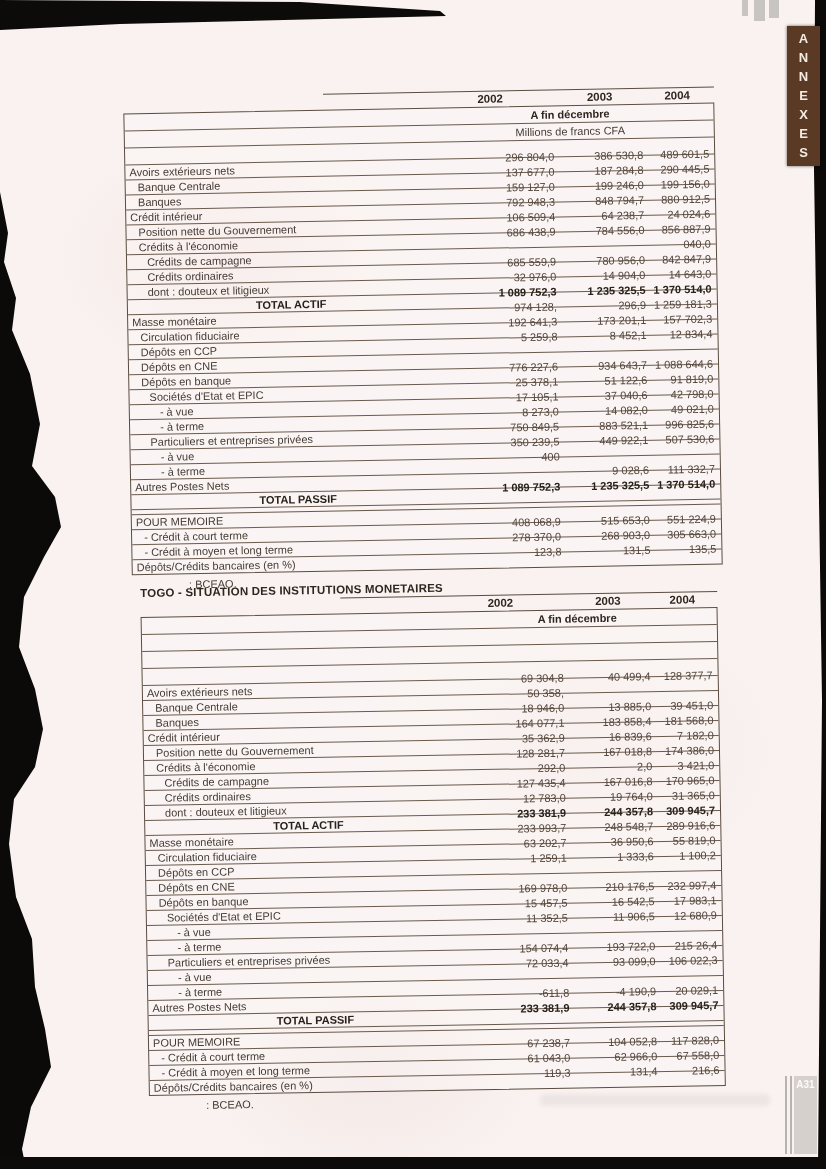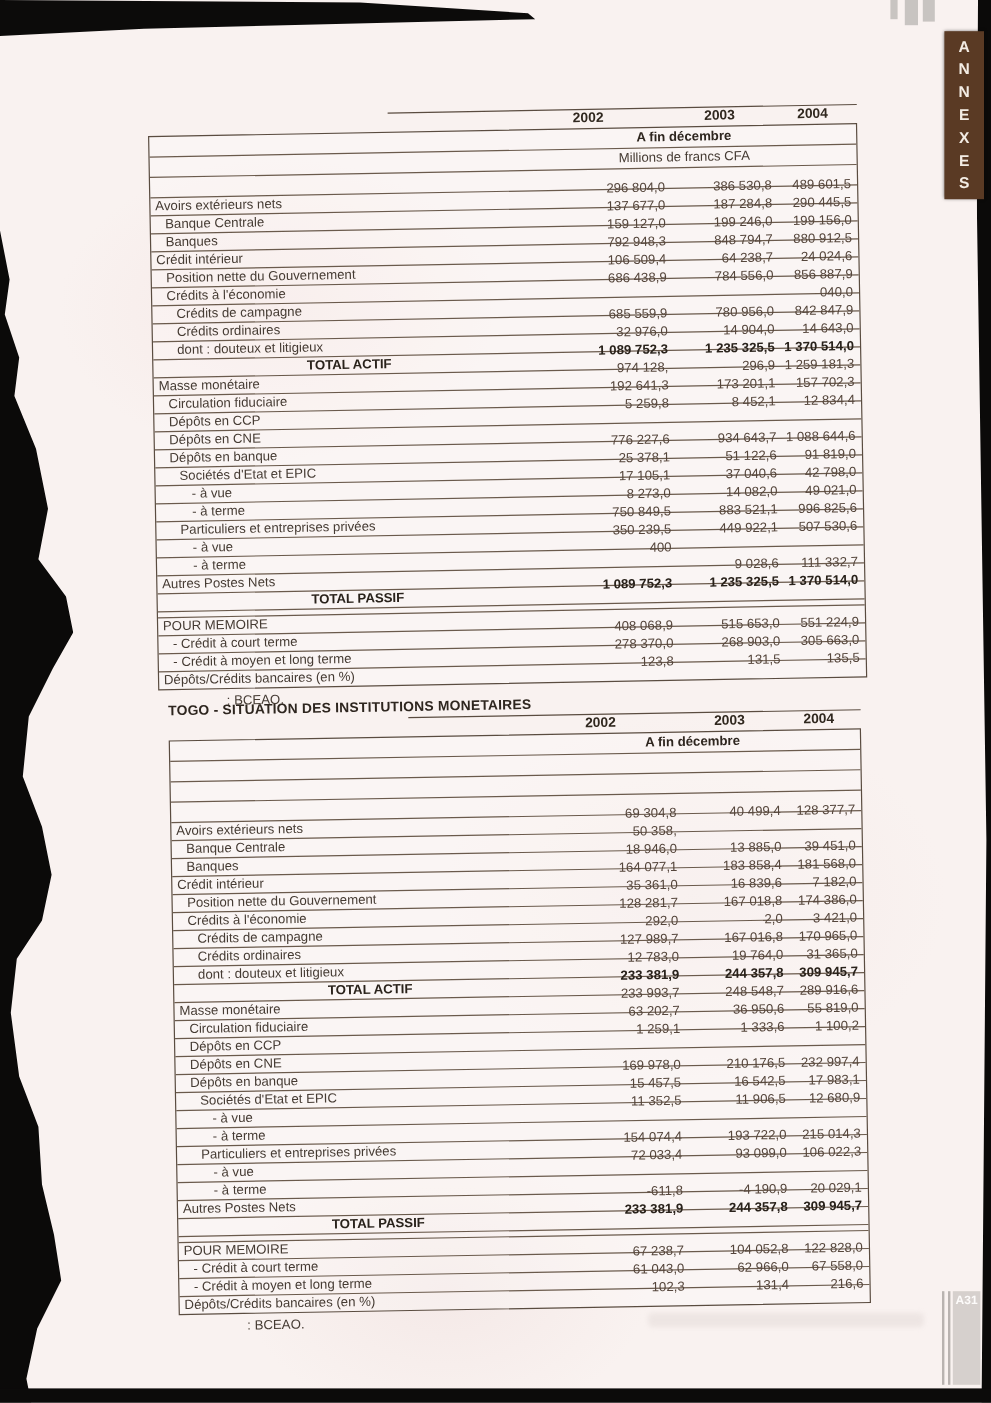--- a/index.html
+++ b/index.html
@@ -309,39 +309,39 @@
           <div class="v" style="flex: 0 0 62px;"><span>39 451,0</span></div>
         </div>
         <div class="row">
           <div class="lbl" style="padding-left: 4px;">Crédit intérieur</div>
           <div class="v" style="flex: 0 0 128px;"><span>164 077,1</span></div>
           <div class="v" style="flex: 0 0 87px;"><span>183 858,4</span></div>
           <div class="v" style="flex: 0 0 62px;"><span>181 568,0</span></div>
         </div>
         <div class="row">
           <div class="lbl" style="padding-left: 12px;">Position nette du Gouvernement</div>
-          <div class="v" style="flex: 0 0 128px;"><span>35 361,0</span></div>
+          <div class="v" style="flex: 0 0 128px;"><span>35 362,9</span></div>
           <div class="v" style="flex: 0 0 87px;"><span>16 839,6</span></div>
           <div class="v" style="flex: 0 0 62px;"><span>7 182,0</span></div>
         </div>
         <div class="row">
           <div class="lbl" style="padding-left: 12px;">Crédits à l'économie</div>
           <div class="v" style="flex: 0 0 128px;"><span>128 281,7</span></div>
           <div class="v" style="flex: 0 0 87px;"><span>167 018,8</span></div>
           <div class="v" style="flex: 0 0 62px;"><span>174 386,0</span></div>
         </div>
         <div class="row">
           <div class="lbl" style="padding-left: 20px;">Crédits de campagne</div>
           <div class="v" style="flex: 0 0 128px;"><span>292,0</span></div>
           <div class="v" style="flex: 0 0 87px;"><span>2,0</span></div>
           <div class="v" style="flex: 0 0 62px;"><span>3 421,0</span></div>
         </div>
         <div class="row">
           <div class="lbl" style="padding-left: 20px;">Crédits ordinaires</div>
-          <div class="v" style="flex: 0 0 128px;"><span>127 989,7</span></div>
+          <div class="v" style="flex: 0 0 128px;"><span>127 435,4</span></div>
           <div class="v" style="flex: 0 0 87px;"><span>167 016,8</span></div>
           <div class="v" style="flex: 0 0 62px;"><span>170 965,0</span></div>
         </div>
         <div class="row">
           <div class="lbl" style="padding-left: 20px;">dont : douteux et litigieux</div>
           <div class="v" style="flex: 0 0 128px;"><span>12 783,0</span></div>
           <div class="v" style="flex: 0 0 87px;"><span>19 764,0</span></div>
           <div class="v" style="flex: 0 0 62px;"><span>31 365,0</span></div>
         </div>
         <div class="row total">
@@ -395,21 +395,21 @@
         <div class="row">
           <div class="lbl" style="padding-left: 30px;">- à terme</div>
           <div class="v" style="flex: 0 0 128px;"><span></span></div>
           <div class="v" style="flex: 0 0 87px;"><span></span></div>
           <div class="v" style="flex: 0 0 62px;"><span></span></div>
         </div>
         <div class="row">
           <div class="lbl" style="padding-left: 20px;">Particuliers et entreprises privées</div>
           <div class="v" style="flex: 0 0 128px;"><span>154 074,4</span></div>
           <div class="v" style="flex: 0 0 87px;"><span>193 722,0</span></div>
-          <div class="v" style="flex: 0 0 62px;"><span>215 014,3</span></div>
+          <div class="v" style="flex: 0 0 62px;"><span>215 26,4</span></div>
         </div>
         <div class="row">
           <div class="lbl" style="padding-left: 30px;">- à vue</div>
           <div class="v" style="flex: 0 0 128px;"><span>72 033,4</span></div>
           <div class="v" style="flex: 0 0 87px;"><span>93 099,0</span></div>
           <div class="v" style="flex: 0 0 62px;"><span>106 022,3</span></div>
         </div>
         <div class="row">
           <div class="lbl" style="padding-left: 30px;">- à terme</div>
           <div class="v" style="flex: 0 0 128px;"><span></span></div>
@@ -437,31 +437,31 @@
         <div class="row">
           <div class="lbl" style="padding-left: 4px;">POUR MEMOIRE</div>
           <div class="v" style="flex: 0 0 128px;"><span></span></div>
           <div class="v" style="flex: 0 0 87px;"><span></span></div>
           <div class="v" style="flex: 0 0 62px;"><span></span></div>
         </div>
         <div class="row">
           <div class="lbl" style="padding-left: 12px;">- Crédit à court terme</div>
           <div class="v" style="flex: 0 0 128px;"><span>67 238,7</span></div>
           <div class="v" style="flex: 0 0 87px;"><span>104 052,8</span></div>
-          <div class="v" style="flex: 0 0 62px;"><span>122 828,0</span></div>
+          <div class="v" style="flex: 0 0 62px;"><span>117 828,0</span></div>
         </div>
         <div class="row">
           <div class="lbl" style="padding-left: 12px;">- Crédit à moyen et long terme</div>
           <div class="v" style="flex: 0 0 128px;"><span>61 043,0</span></div>
           <div class="v" style="flex: 0 0 87px;"><span>62 966,0</span></div>
           <div class="v" style="flex: 0 0 62px;"><span>67 558,0</span></div>
         </div>
         <div class="row">
           <div class="lbl" style="padding-left: 4px;">Dépôts/Crédits bancaires (en %)</div>
-          <div class="v" style="flex: 0 0 128px;"><span>102,3</span></div>
+          <div class="v" style="flex: 0 0 128px;"><span>119,3</span></div>
           <div class="v" style="flex: 0 0 87px;"><span>131,4</span></div>
           <div class="v" style="flex: 0 0 62px;"><span>216,6</span></div>
         </div>
       </div>
     <div class="src">: BCEAO.</div>
   </div>
 
   <div class="smudge"></div>
   <div class="torn-left"></div>
   <div class="top-wedge"></div>

